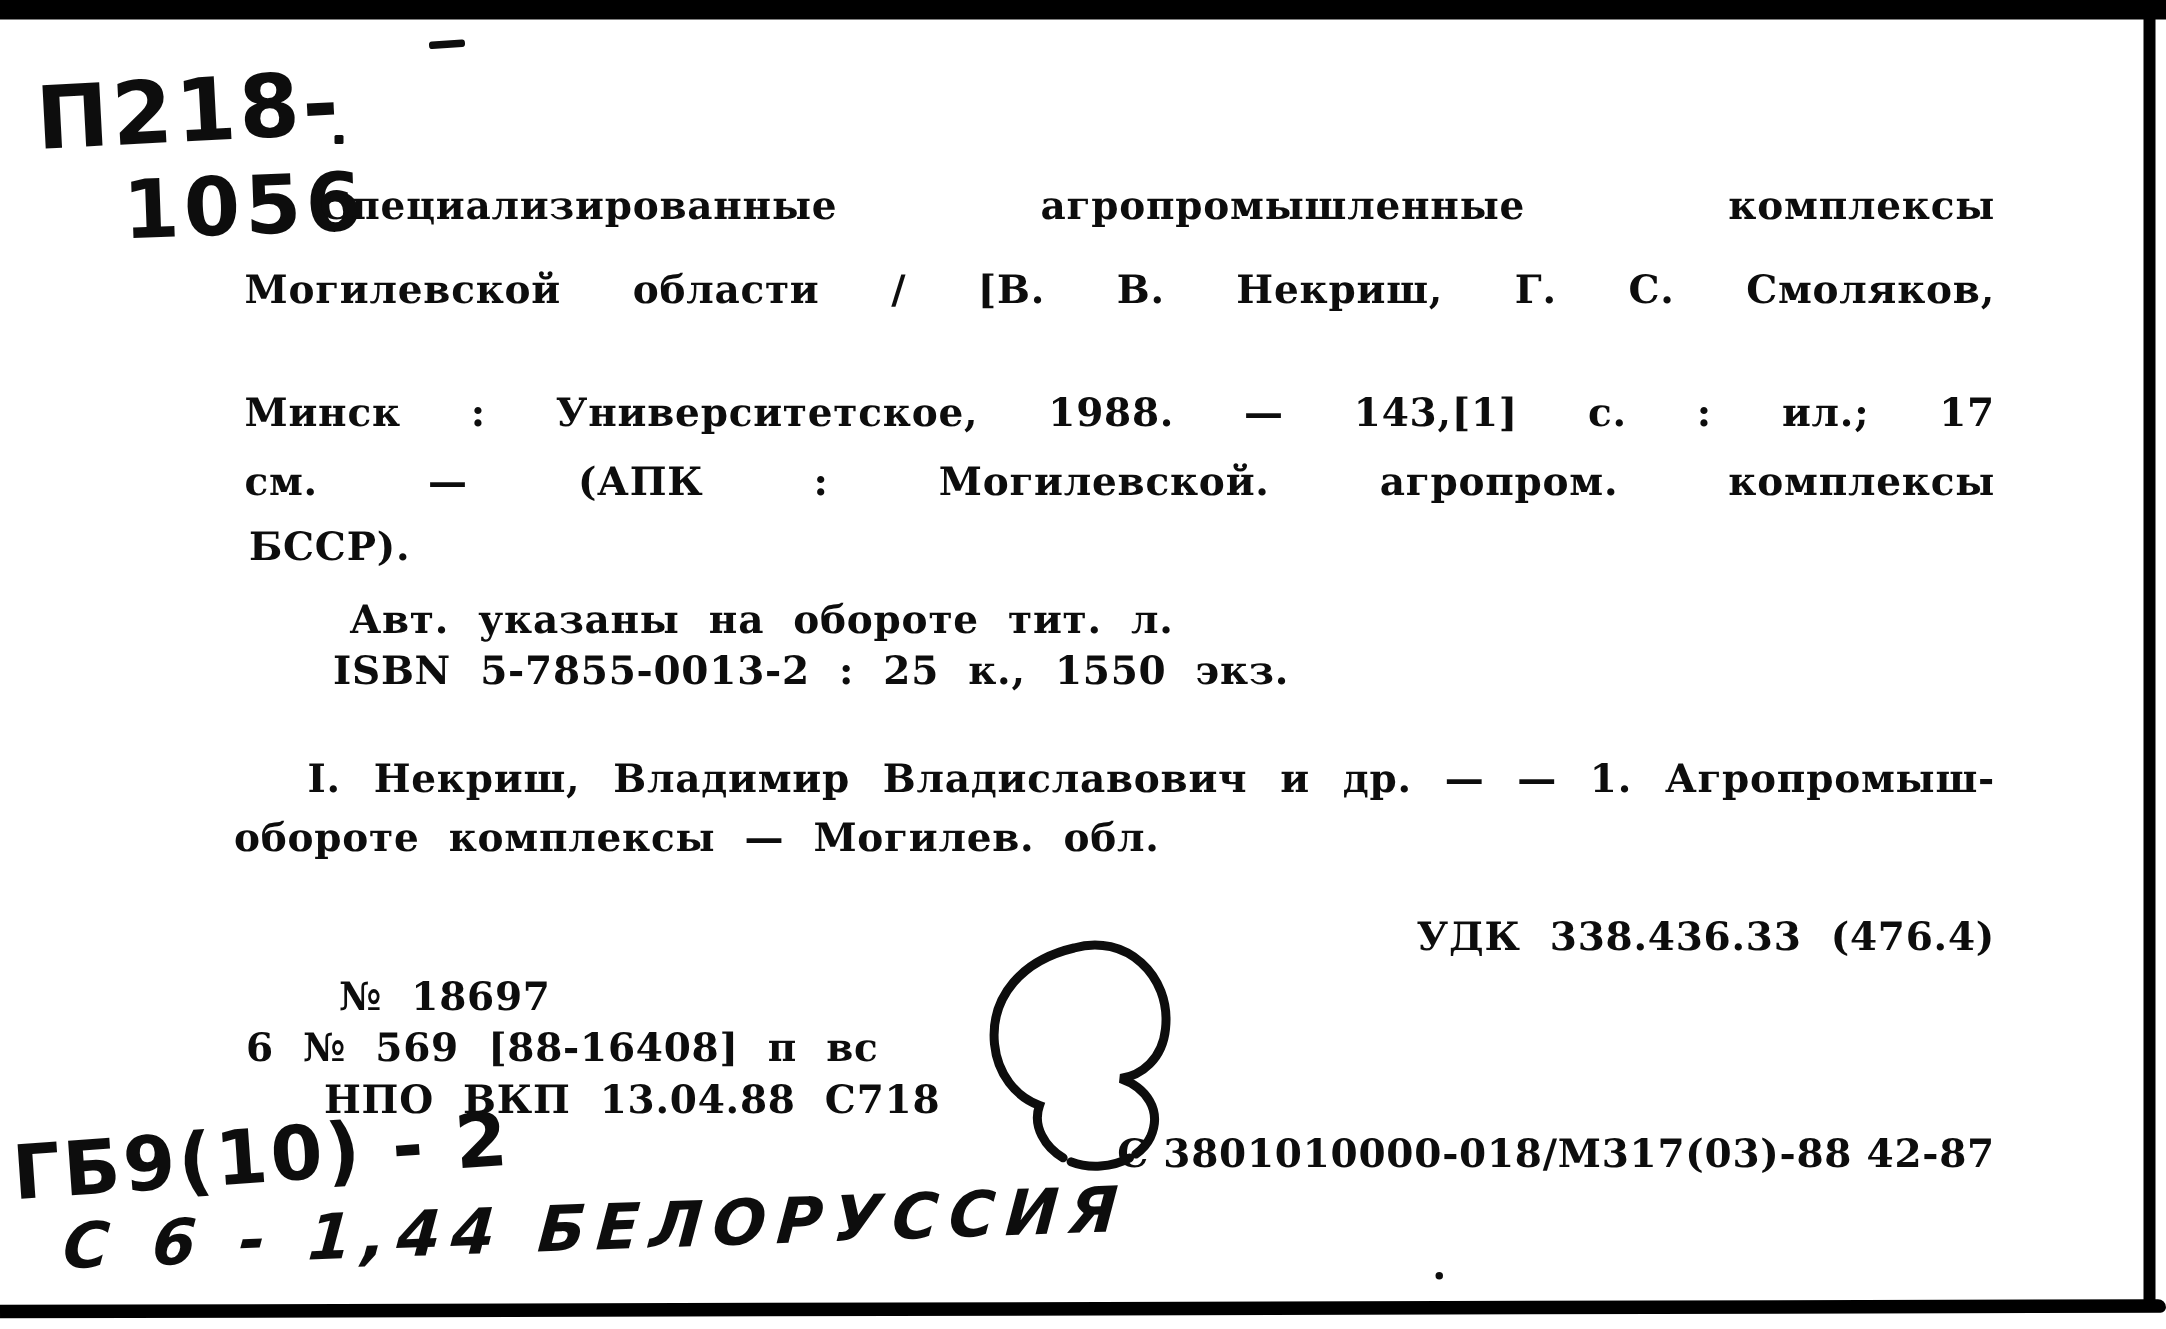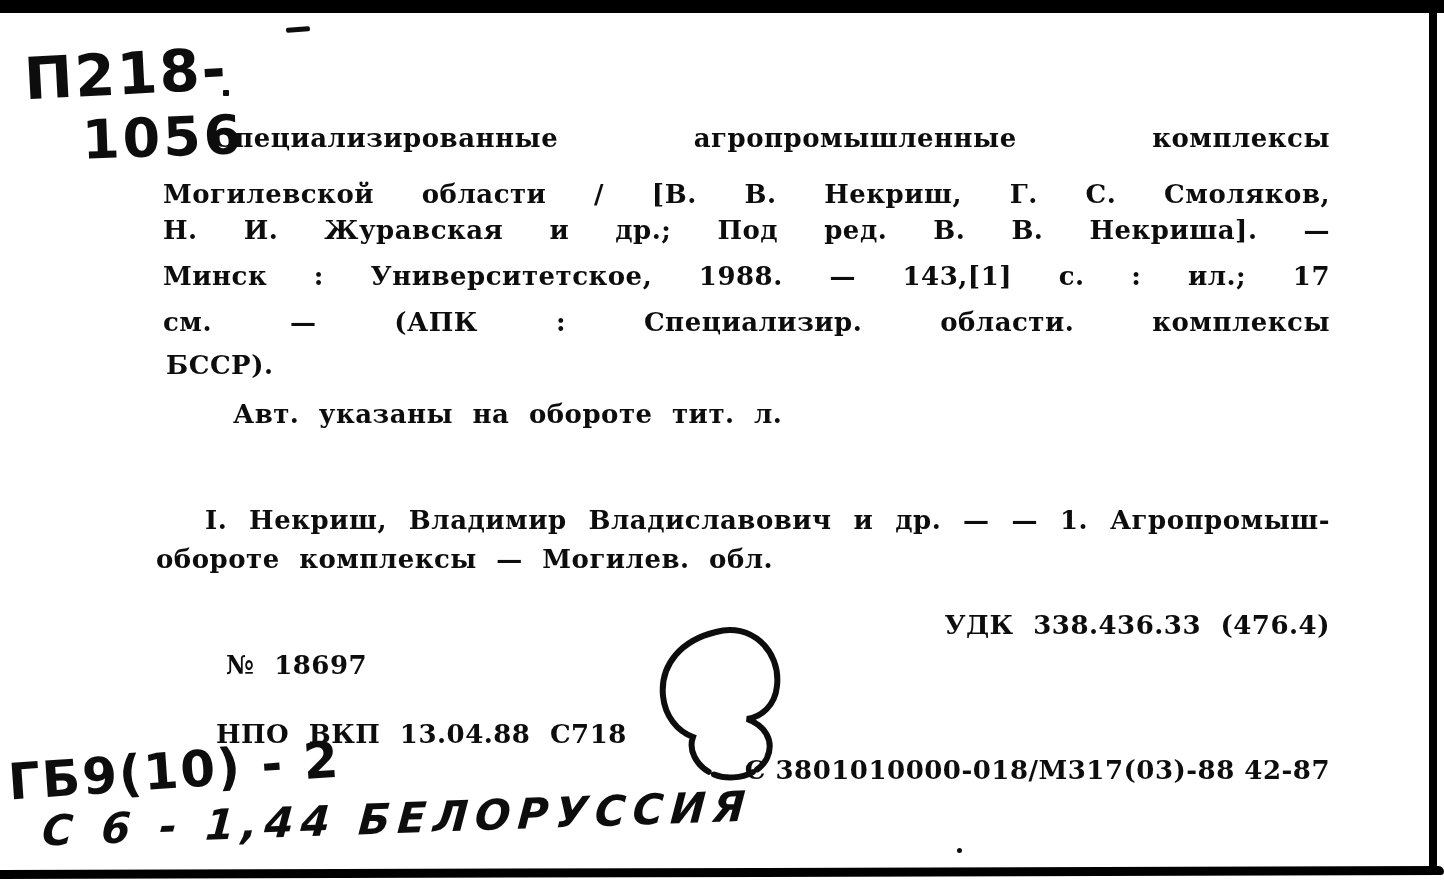--- a/index.html
+++ b/index.html
@@ -42,34 +42,35 @@
 
   <div class="mark dash-mark"></div>
   <div class="mark speck-1"></div>
   <div class="mark speck-2"></div>
 
   <div class="hw hw-call1">П218-</div>
   <div class="hw hw-call2">1056</div>
 
   <div class="tw main just" style="left:213px; top:123px; width:1117px;">Специализированные агропромышленные комплексы</div>
   <div class="tw main just" style="left:163px; top:179px; width:1167px;">Могилевской области / [В. В. Некриш, Г. С. Смоляков,</div>
-  <div class="tw main just" style="left:163px; top:215px; width:1167px;">Н. И. Журавская и др.; Под ред. В. В. Некриша]. —</div>
   <div class="tw main just" style="left:163px; top:261px; width:1167px;">Минск : Университетское, 1988. — 143,[1] с. : ил.; 17</div>
-  <div class="tw main just" style="left:163px; top:307px; width:1167px;">см. — (АПК : Специализир. области. комплексы</div>
+  <div class="tw main just" style="left:163px; top:307px; width:1167px;">см. — (АПК : Могилевской. агропром. комплексы</div>
   <div class="tw main" style="left:166px; top:350px;">БССР).</div>
 
   <div class="tw sec wsp" style="left:233px; top:399px;">Авт. указаны на обороте тит. л.</div>
+  <div class="tw sec wsp" style="left:222px; top:433px;">ISBN 5-7855-0013-2 : 25 к., 1550 экз.</div>
 
   <div class="tw sec just" style="left:205px; top:505px; width:1125px;">I. Некриш, Владимир Владиславович и др. — — 1. Агропромыш-</div>
   <div class="tw sec wsp" style="left:156px; top:544px;">обороте комплексы — Могилев. обл.</div>
 
   <div class="tw sec wsp" style="right:114px; top:610px;">УДК 338.436.33 (476.4)</div>
   <div class="tw sec" style="right:114px; top:755px;">С 3801010000-018/М317(03)-88 42-87</div>
 
   <div class="tw sec wsp" style="left:226px; top:650px;">№ 18697</div>
+  <div class="tw sec wsp" style="left:164px; top:684px;">6 № 569 [88-16408] п вс</div>
   <div class="tw sec wsp" style="left:216px; top:719px;">НПО ВКП 13.04.88 С718</div>
 
   <div class="stamp">
     <svg width="170" height="175" viewBox="0 0 170 175">
       <path d="M88 14 C 122 4, 153 32, 149 68 C 147 88, 133 99, 119 101 C 136 107, 147 122, 139 140 C 130 159, 99 165, 81 154 C 69 147, 60 133, 65 119 C 49 113, 37 98, 35 78 C 32 46, 54 22, 88 14" fill="none" stroke="#0d0d0d" stroke-width="6" stroke-linecap="round" stroke-dasharray="210 5 40 6 300"></path>
     </svg>
   </div>
 
   <div class="hw hw-bot1">ГБ9(10) - 2</div>
   <div class="hw hw-bot2">С 6 - 1,44 БЕЛОРУССИЯ</div>

